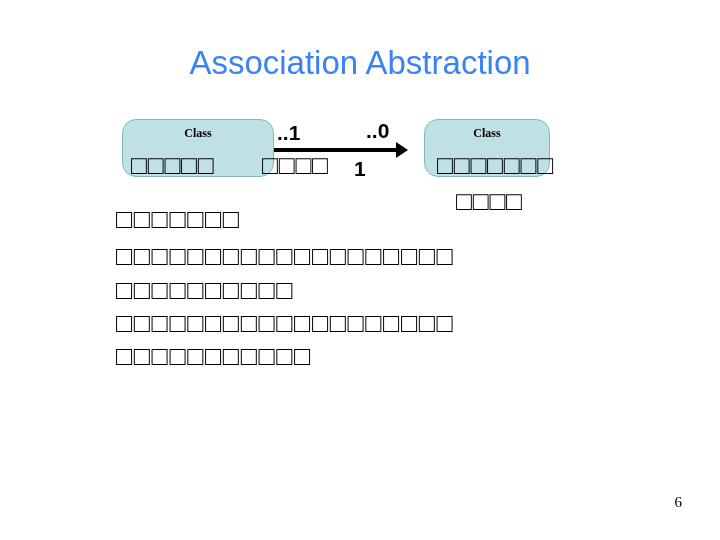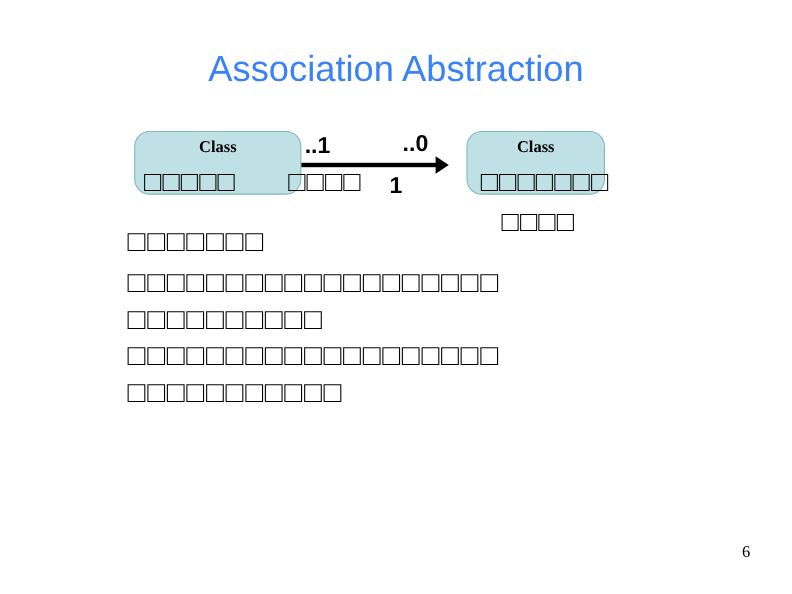--- a/index.html
+++ b/index.html
@@ -67,21 +67,21 @@
     height: 58px;
   }
   .class-box-label {
     position: absolute;
     left: 0;
     top: 6px;
     width: 100%;
     text-align: center;
     font-family: "Liberation Serif", serif;
     font-weight: bold;
-    font-size: 15px;
+    font-size: 12px;
     color: #000000;
     white-space: nowrap;
   }
 
   
   #assoc-line {
     position: absolute;
     left: 274px;
     top: 148px;
     width: 126px;

